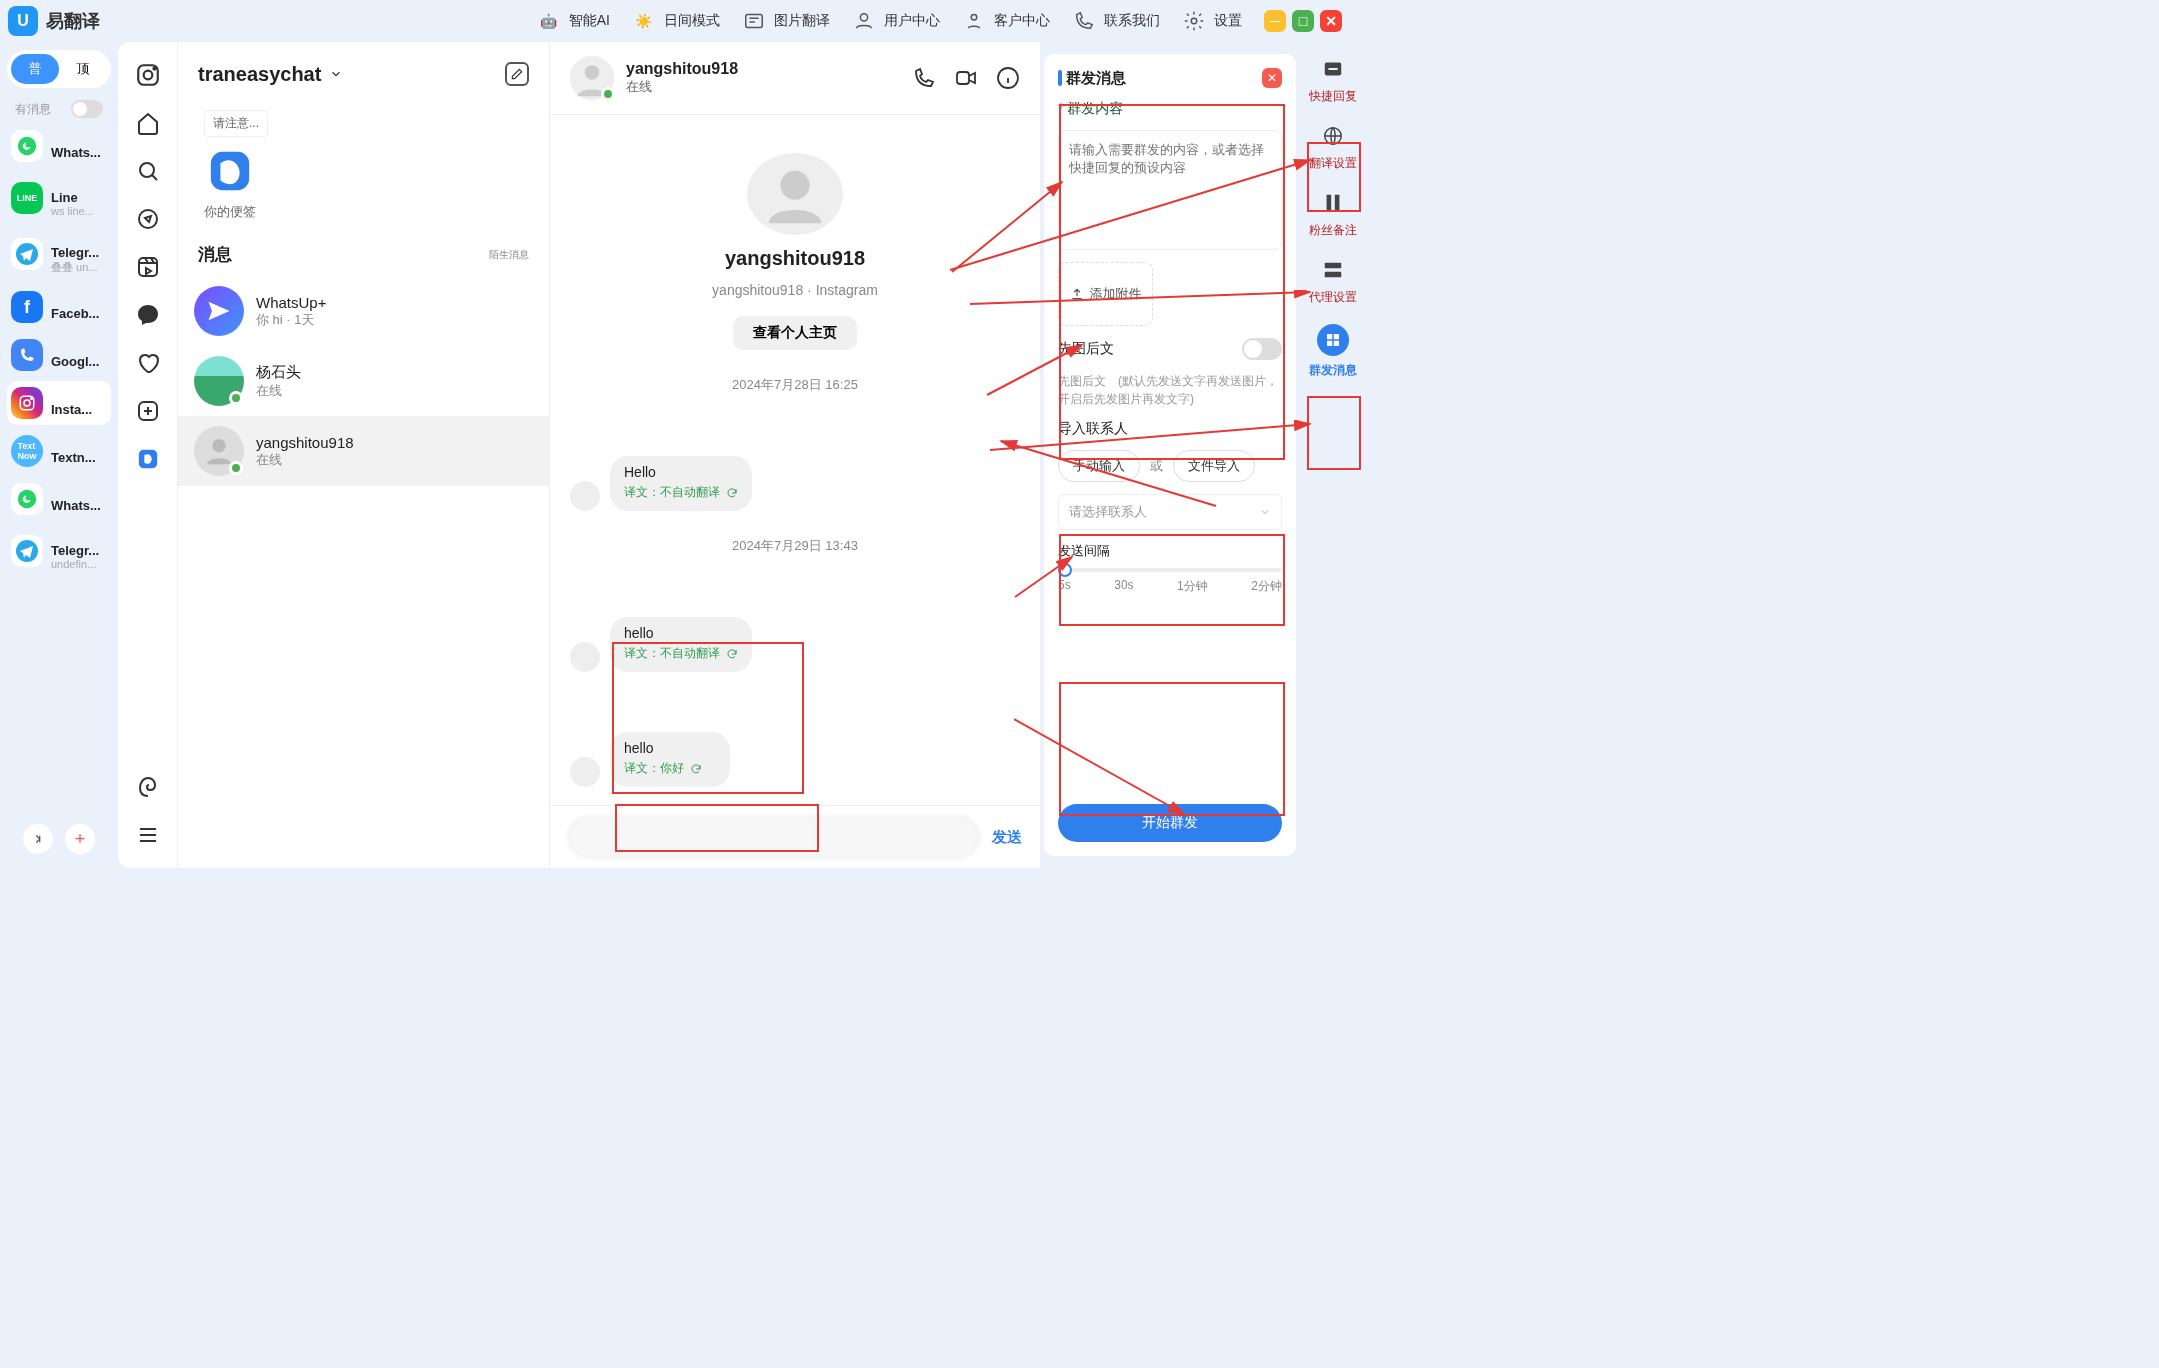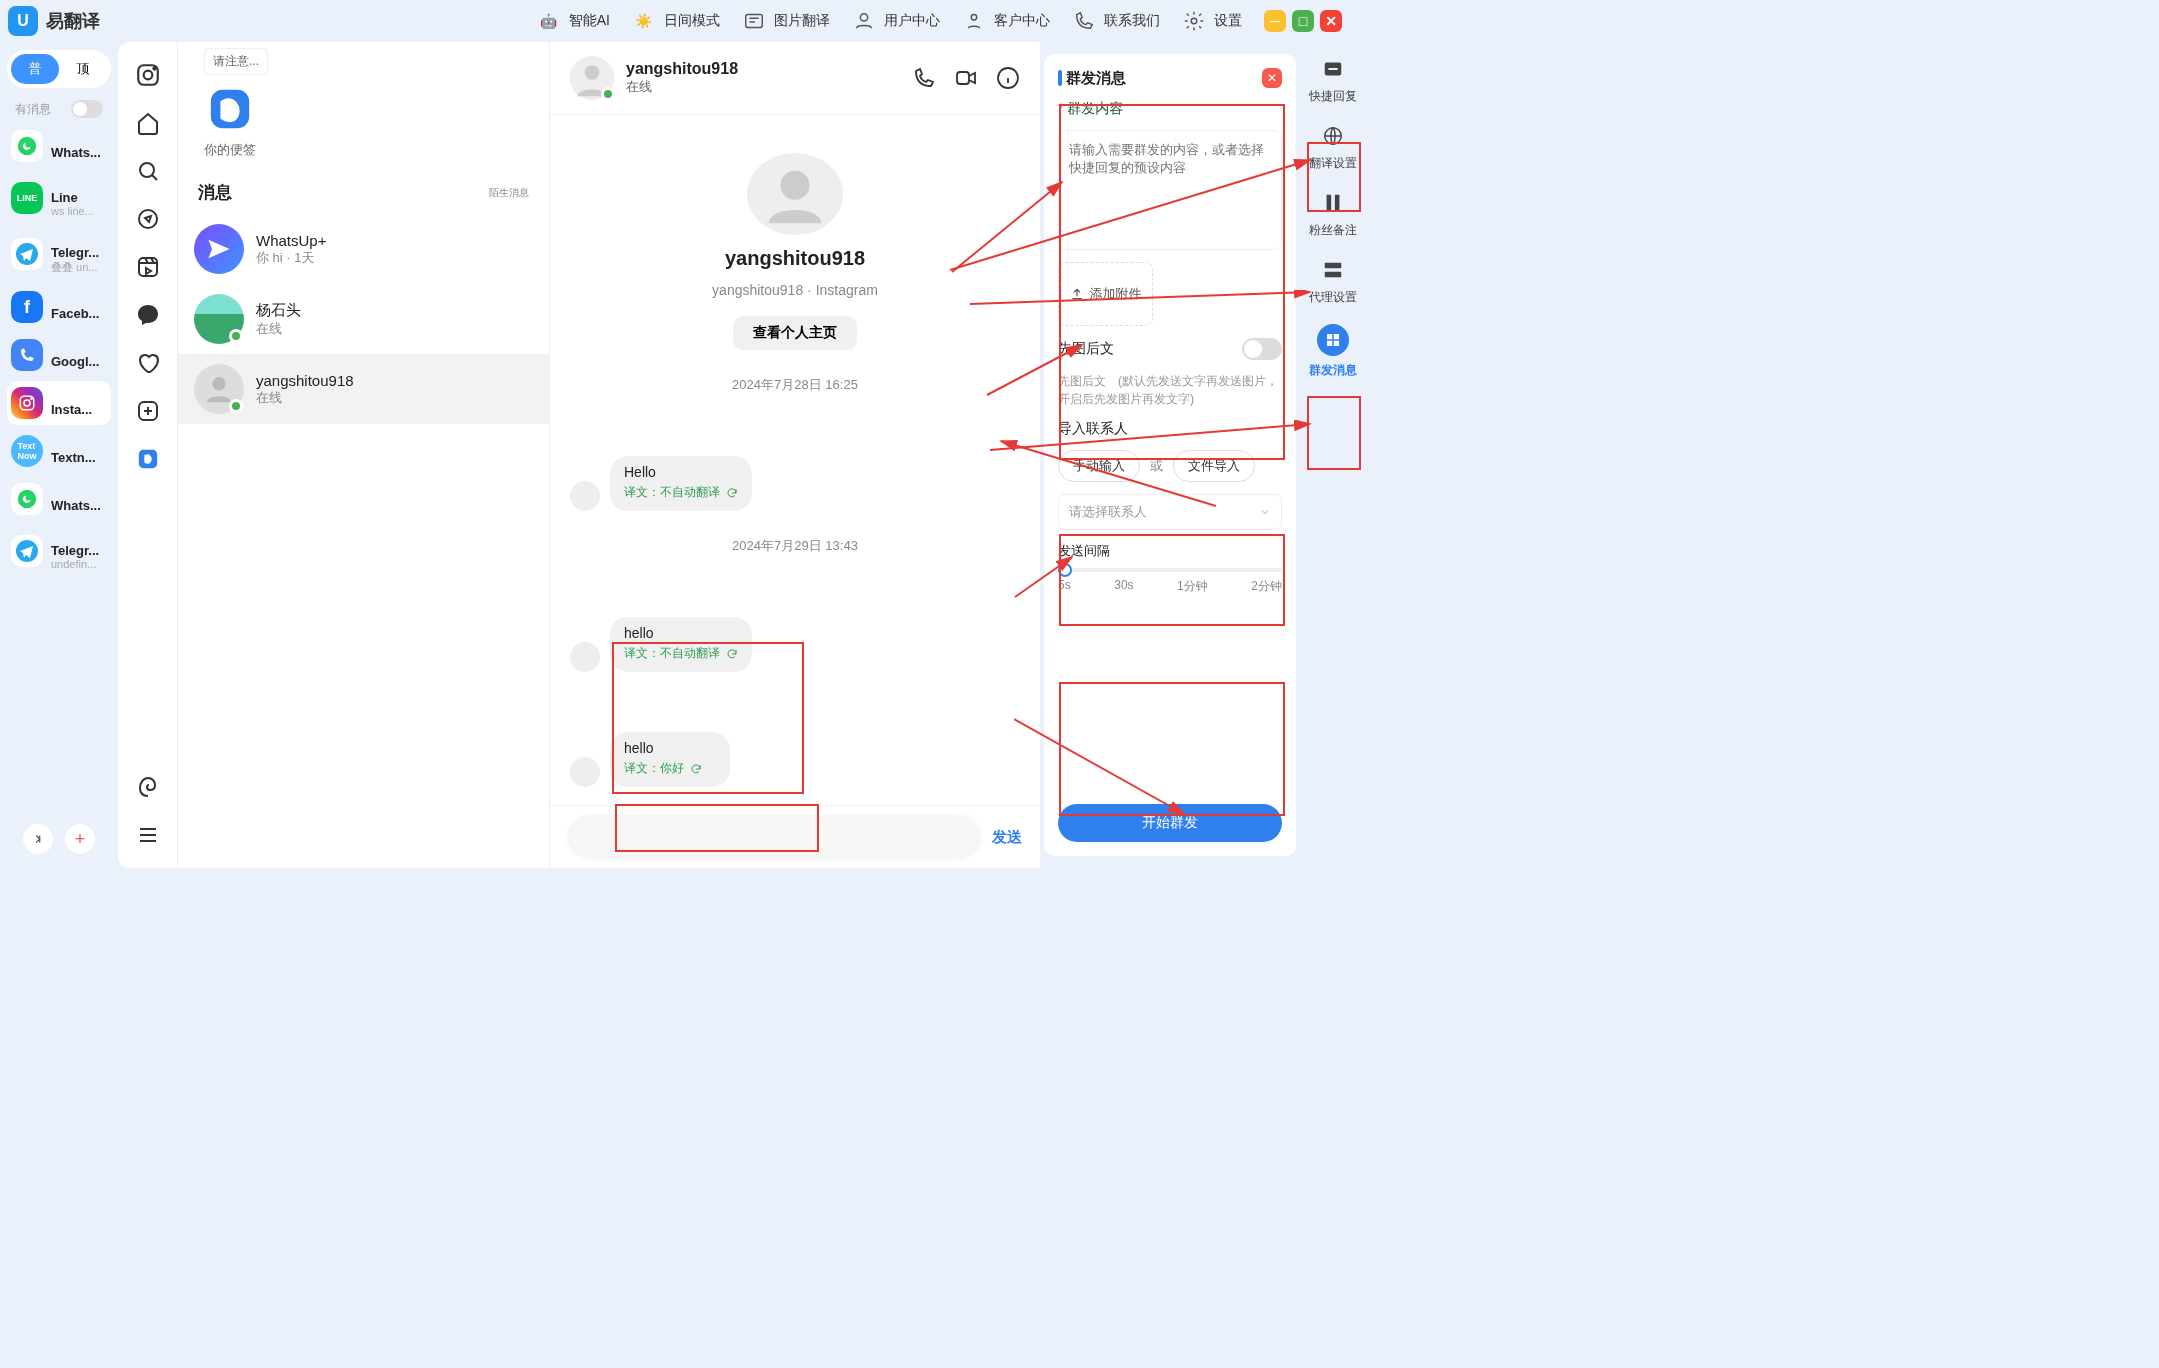--- a/index.html
+++ b/index.html
@@ -113,21 +113,21 @@
     .slider-track { height: 4px; background: #eee; border-radius: 2px; position: relative; }
     .slider-dot { position: absolute; left: 0; top: -5px; width: 14px; height: 14px; border-radius: 50%; background: #fff; border: 2px solid #2f80ed; }
     .slider-labels { display: flex; justify-content: space-between; font-size: 12px; color: #888; margin-top: 6px; }
     .start-btn { background: #2f80ed; color: white; border-radius: 22px; padding: 10px; text-align: center; font-size: 14px; cursor: pointer; margin-top: auto; }
     
     
     .right-rail { width: 62px; display: flex; flex-direction: column; align-items: center; gap: 18px; padding-top: 14px; }
     .rail-item { display: flex; flex-direction: column; align-items: center; gap: 6px; cursor: pointer; }
     .rail-icon { width: 26px; height: 26px; display: flex; align-items: center; justify-content: center; color: #444; }
     .rail-icon.active { background: #2f80ed; border-radius: 50%; color: white; width: 32px; height: 32px; }
-    .rail-label { font-size: 12px; color: #404040; text-align: center; }
+    .rail-label { font-size: 12px; color: #b91c1c; text-align: center; }
     .rail-label.active { color: #2f80ed; font-weight: 600; }
     
     
     .annot { position: fixed; border: 2px solid #e53935; pointer-events: none; z-index: 999; }
     .arrow { position: fixed; pointer-events: none; z-index: 999; }
 
     svg { display: block; }
   </style>
 </head>
 <body>
@@ -378,20 +378,33 @@
           </div>
         <div class="nav-icon">
             <svg width="24" height="24" viewBox="0 0 24 24" fill="none" stroke="#333" stroke-width="2">
               <path d="M4 6h16M4 12h16M4 18h16"></path>
             </svg>
           </div>
       </div>
     </div>
 
     <div class="convlist">
+      <div class="convlist-head">
+        <div class="convlist-title">
+          <span>traneasychat</span>
+          <svg width="14" height="14" viewBox="0 0 24 24" fill="none" stroke="#333" stroke-width="2">
+              <path d="M6 9l6 6 6-6"></path>
+            </svg>
+        </div>
+        <div class="edit-icon">
+          <svg width="14" height="14" viewBox="0 0 24 24" fill="none" stroke="#333" stroke-width="2">
+              <path d="M4 20h4L20 8l-4-4L4 16z"></path>
+            </svg>
+        </div>
+      </div>
       <div class="sticky-note">
         <span class="note-label">请注意...</span>
         <div class="note-icon">
           <svg width="46" height="46" viewBox="0 0 24 24">
               <rect x="2" y="2" width="20" height="20" rx="6" fill="#2f80ed"></rect>
               <path fill="#fff" d="M7 8c5-4 10 0 10 5s-5 8-10 4"></path>
             </svg>
         </div>
         <div class="note-cap">你的便签</div>
       </div>

